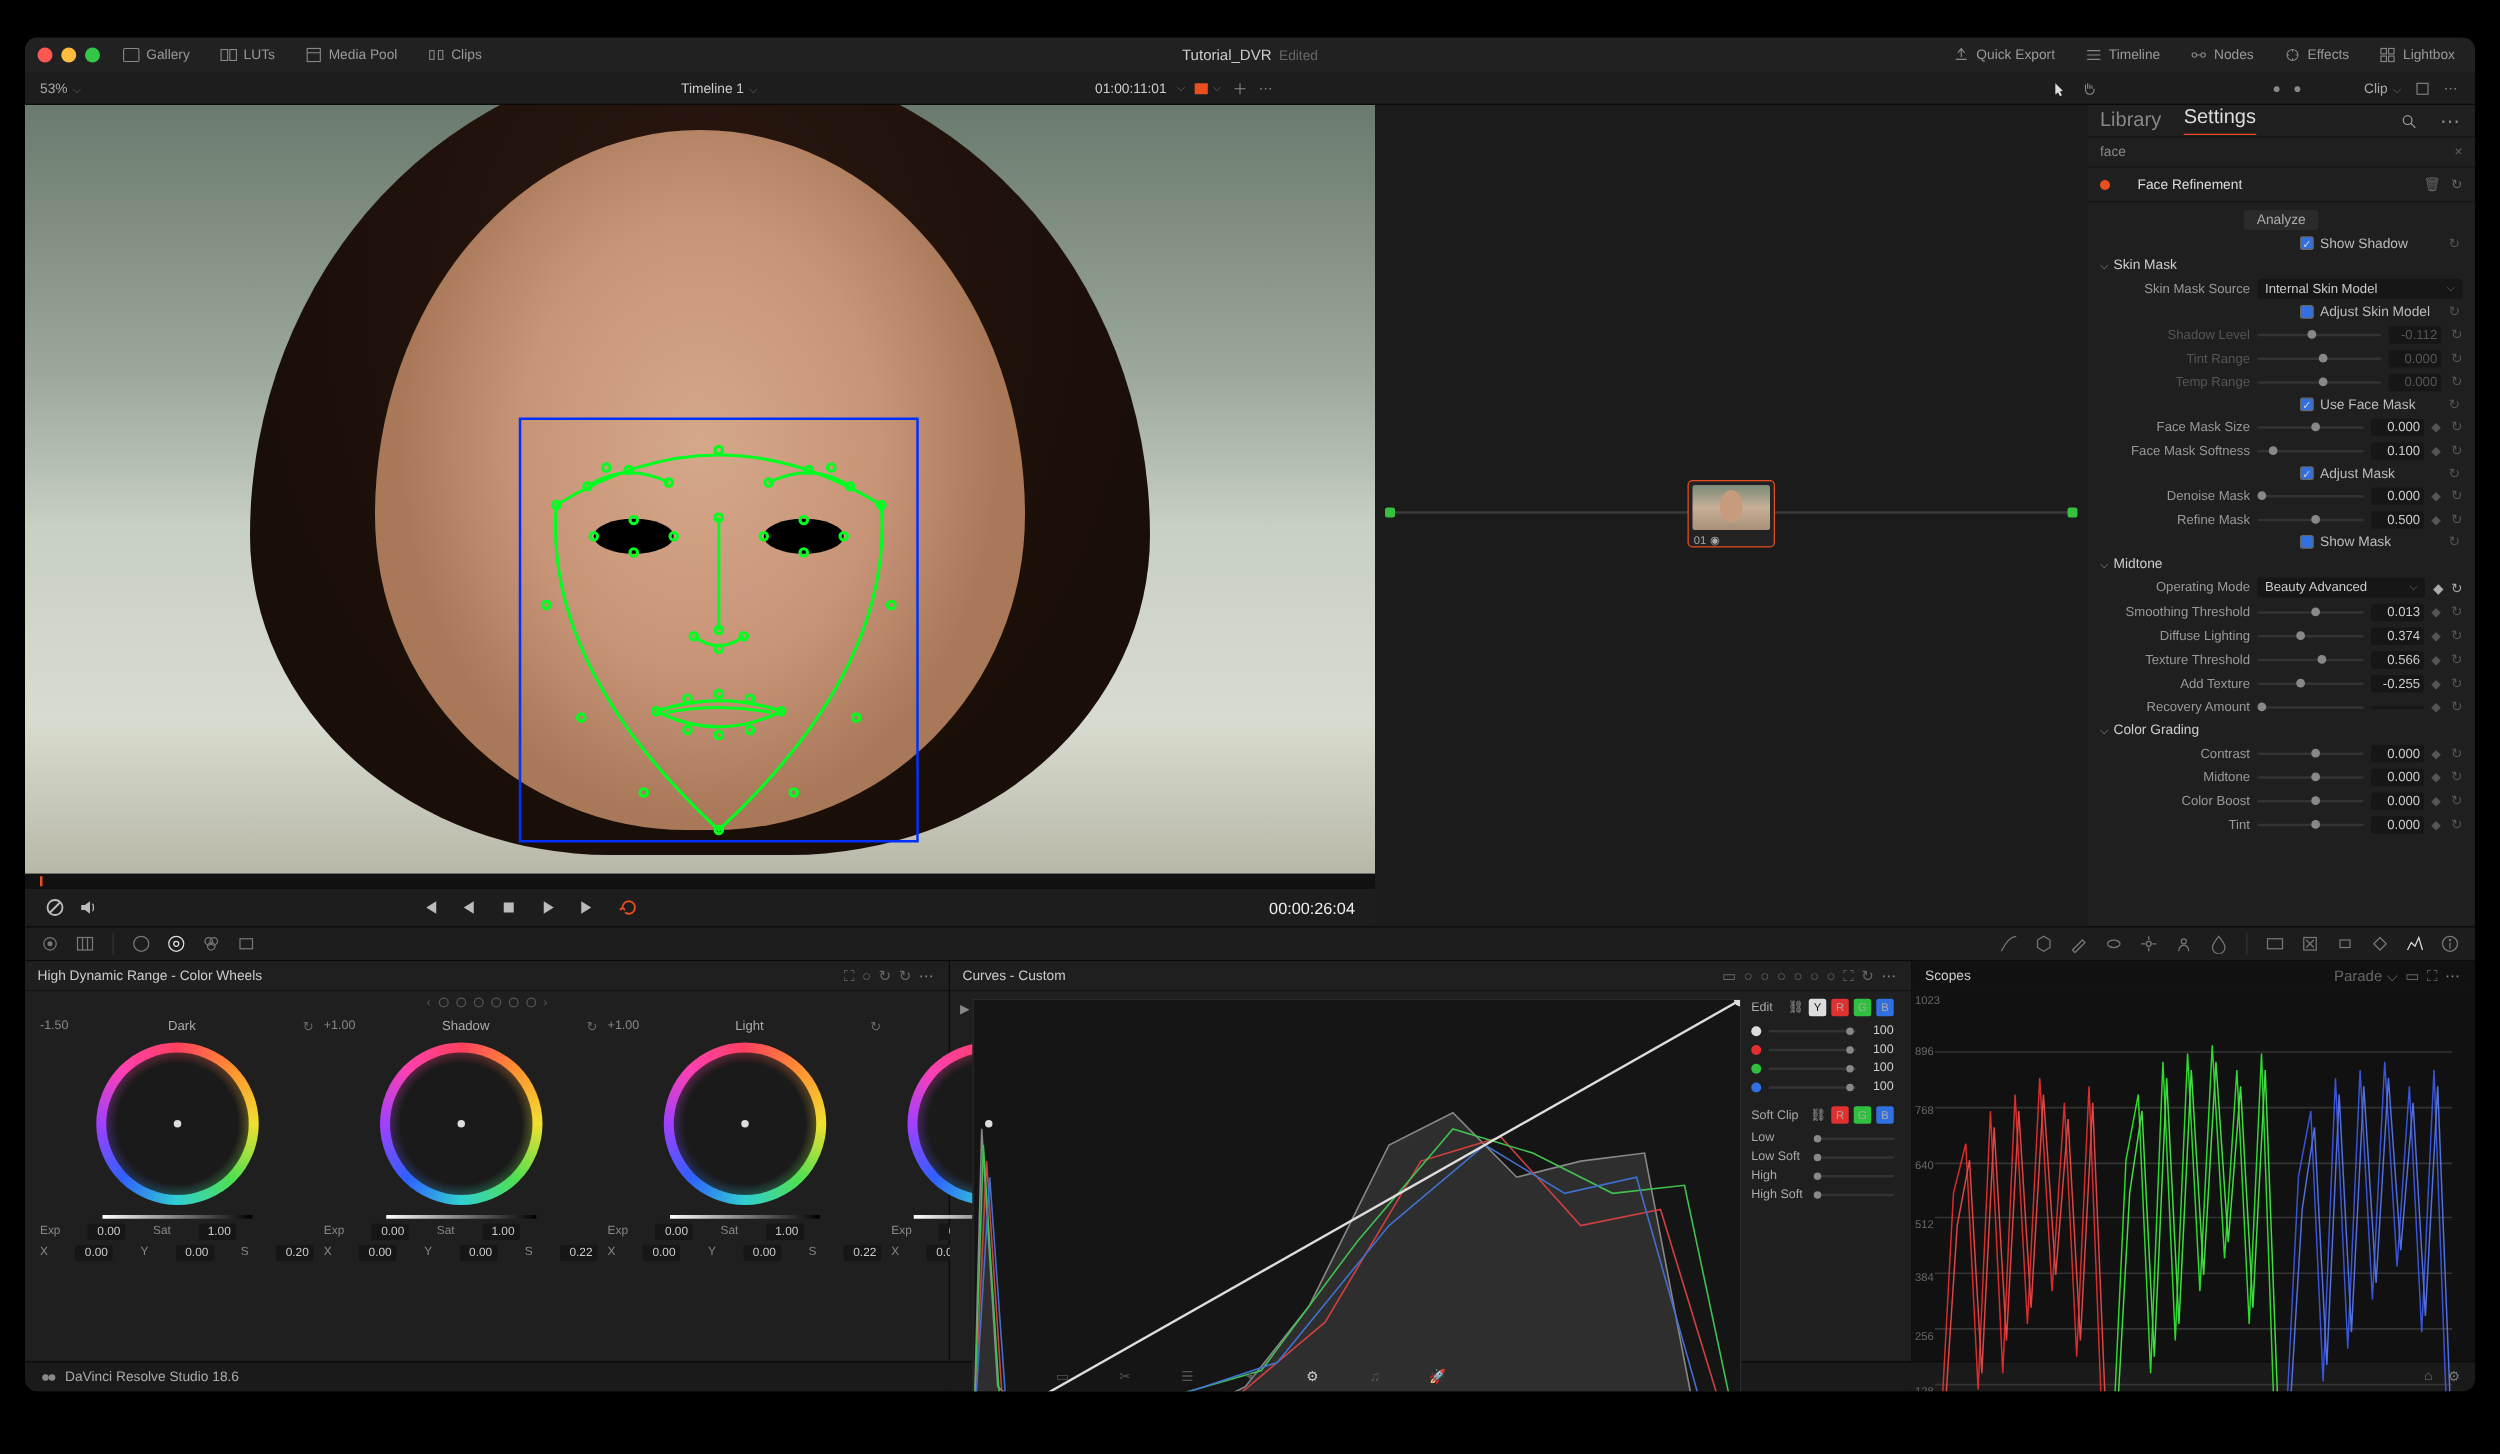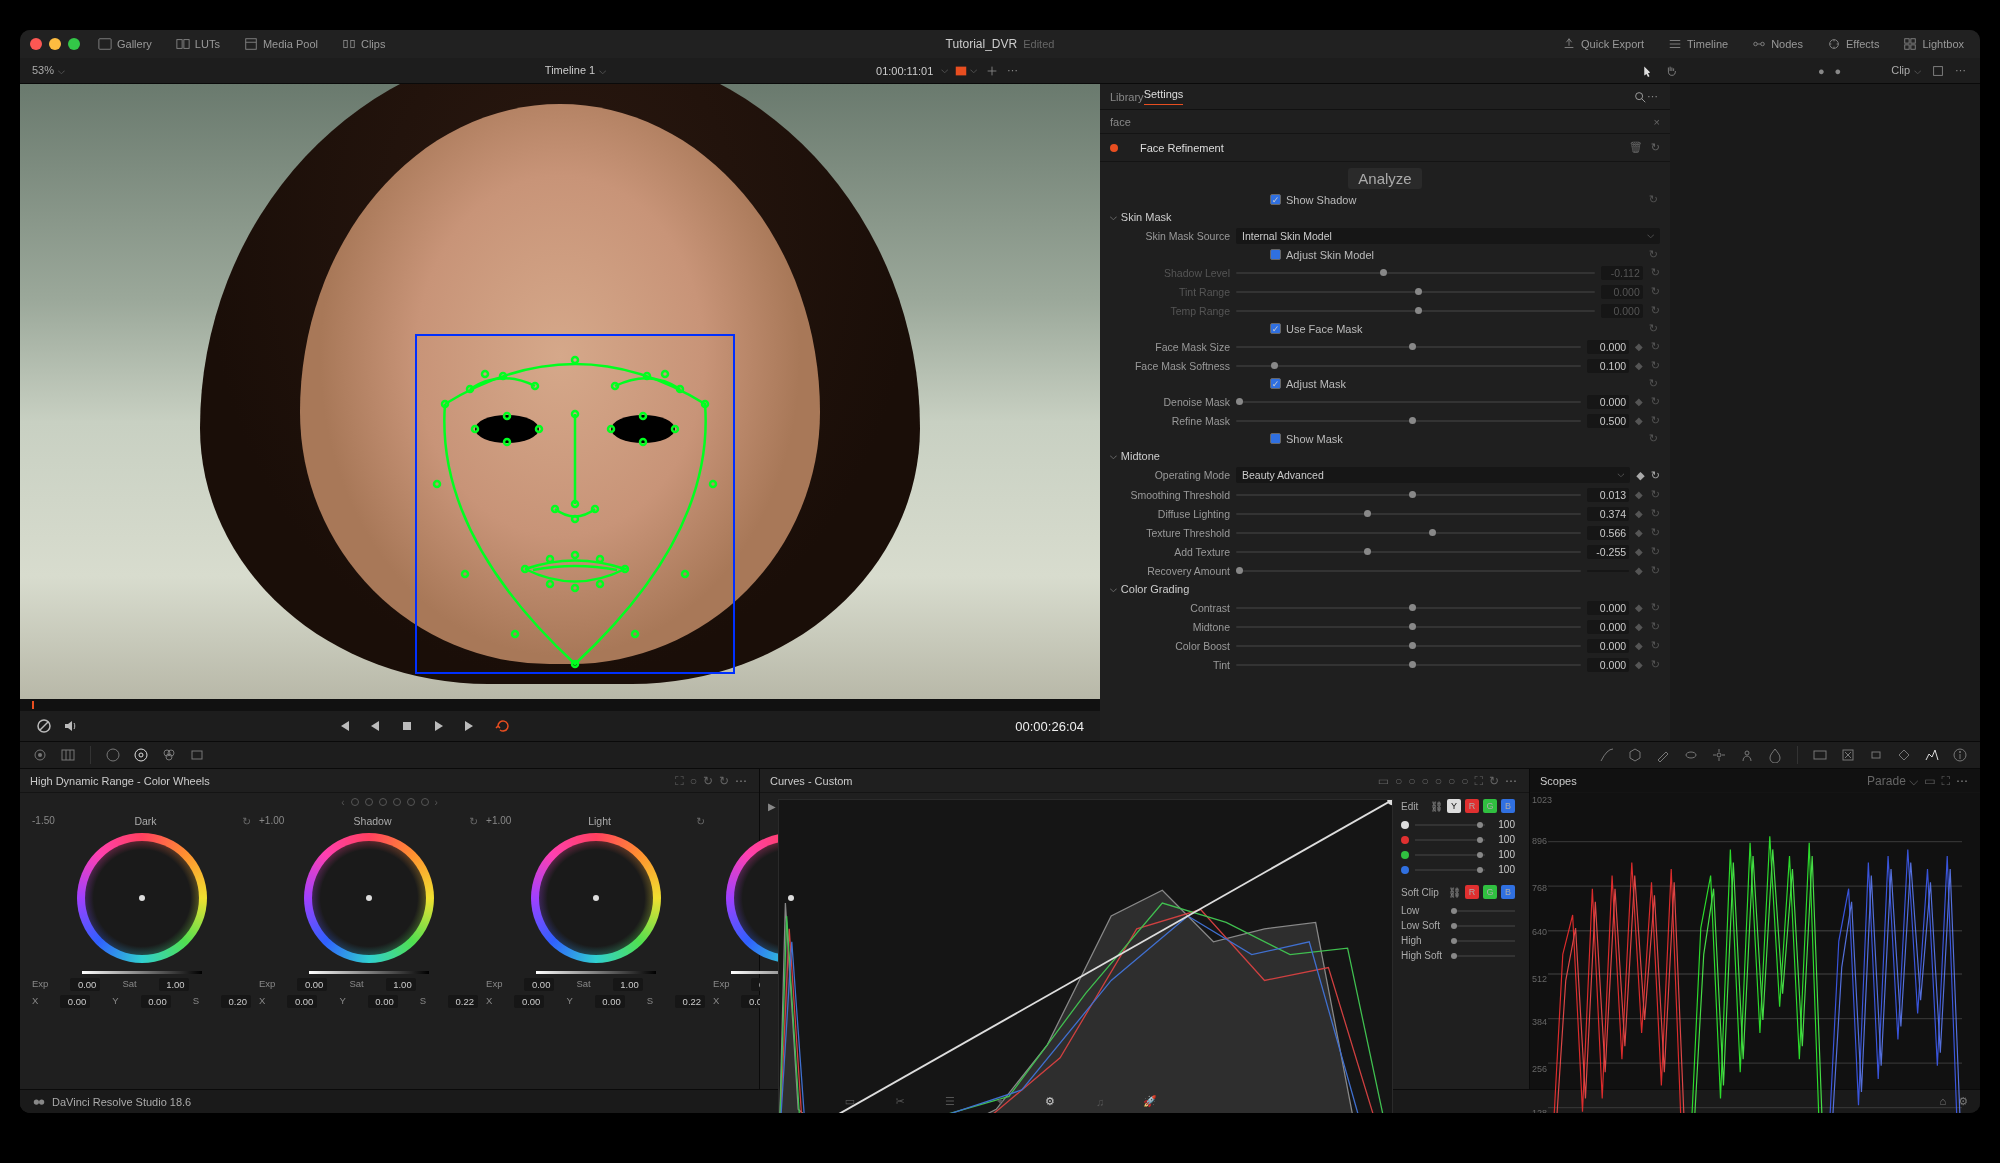--- a/index.html
+++ b/index.html
@@ -53,33 +53,33 @@
 .nodeline { position:absolute; left:10px; right:10px; top:325px; height:2px; background:#3a3a3a; }
 .ngreen{width:8px;height:8px;background:#35c040;position:absolute;top:322px;border-radius:2px}
 .ng1{left:8px}.ng2{right:8px}
 .nodebox { position:absolute; width:70px; height:54px; left:50%; top:300px; transform:translateX(-50%); border:1px solid #e84e20; border-radius:4px; background:#222; overflow:hidden; }
 .nodethumb{width:62px;height:36px;margin:3px;background:linear-gradient(180deg,#7a8a78 0%,#c8b098 50%,#a89078 100%);border-radius:2px;position:relative}
 .nodethumb:after{content:'';position:absolute;left:22px;top:4px;width:18px;height:26px;background:#c89a7e;border-radius:50%}
 .nodelabel{font-size:9px;color:#aaa;padding:0 4px;display:flex;gap:3px;align-items:center}
 
 
 .rpanel { background:#1f1f1f; display:flex; flex-direction:column; font-size:11px; }
-.rtabs { height:26px; display:flex; align-items:center; padding:0 10px; font-size:11px; border-bottom:1px solid #111; }
+.rtabs { height:26px; display:flex; align-items:center; padding:0 10px; gap:18px; font-size:16px; border-bottom:1px solid #111; }
 .rtabs .tab{color:#888}
 .rtabs .tab.active{color:#ddd;border-bottom:1px solid #e84e20;padding-bottom:4px}
 .rtabs .sicon{margin-left:auto}
 .rsearch{height:24px;padding:0 10px;display:flex;align-items:center;font-size:11px;color:#888;border-bottom:1px solid #141414}
 .rsearch .x{margin-left:auto;color:#666}
 .fxname{height:28px;display:flex;align-items:center;padding:0 10px;gap:22px;border-bottom:1px solid #141414}
 .fxname .dot{width:8px;height:8px;border-radius:50%;background:#e84e20}
 .fxname .nm{color:#ddd;font-weight:500}
 .fxname .ri{margin-left:auto;display:flex;gap:8px;color:#666}
 .ctrls { flex:1; overflow-y:auto; padding:4px 0; }
 .btnrow{text-align:center;padding:2px 0}
-.abtn{background:#2a2a2a;color:#aaa;padding:2px 10px;border-radius:3px;border:none;font-size:15px}
+.abtn{background:#2a2a2a;color:#aaa;padding:2px 10px;border-radius:3px;border:none;font-size:11px}
 .chk{display:flex;align-items:center;gap:5px;padding:2px 10px 2px 170px;color:#bbb;font-size:11px}
 .chk .cb{width:11px;height:11px;border:1px solid #666;border-radius:2px;display:flex;align-items:center;justify-content:center;font-size:9px;color:#ccc}
 .chk .reset{margin-left:auto;color:#555;padding-right:2px}
 .sect{display:flex;align-items:center;padding:3px 10px;color:#ccc;font-size:11px;gap:4px}
 .sect .arr{color:#888;font-size:9px}
 .prow{display:flex;align-items:center;padding:1px 10px;gap:6px;height:19px}
 .prow .lbl{width:120px;text-align:right;color:#999;font-size:10.5px}
 .prow .lbl.dim{color:#555}
 .prow .sld{flex:1;height:2px;background:#333;position:relative;border-radius:1px}
 .prow .sld .h{position:absolute;width:7px;height:7px;background:#888;border-radius:50%;top:-2.5px}
@@ -355,20 +355,32 @@
               <path d="M12 3v10M2 3l8 5-8 5z" fill="#bbb"></path>
             </svg>
           <svg class="ticon loopicon" viewBox="0 0 16 16">
               <path d="M3 8a5 5 0 1 1 2 4M3 8l-2 2M3 8l2 2" fill="none" stroke="#e84e20" stroke-width="1.5"></path>
             </svg>
         </div>
         <span class="tc">00:00:26:04</span>
       </div>
     </div>
 
+    <div class="nodes">
+      <div class="nodeline"></div>
+      <div class="ngreen ng1"></div>
+      <div class="ngreen ng2"></div>
+      <div class="nodebox">
+        <div class="nodethumb"></div>
+        <div class="nodelabel">
+            <span>01</span>
+            <span>◉</span>
+          </div>
+      </div>
+    </div>
 
     <div class="rpanel">
       <div class="rtabs">
         <span class="tab">Library</span>
         <span class="tab active">Settings</span>
         <svg class="smicon sicon" viewBox="0 0 16 16">
             <circle cx="7" cy="7" r="4" fill="none" stroke="#aaa"></circle>
             <line x1="10" y1="10" x2="14" y2="14" stroke="#aaa"></line>
           </svg>
         <span class="dots3">⋯</span>

